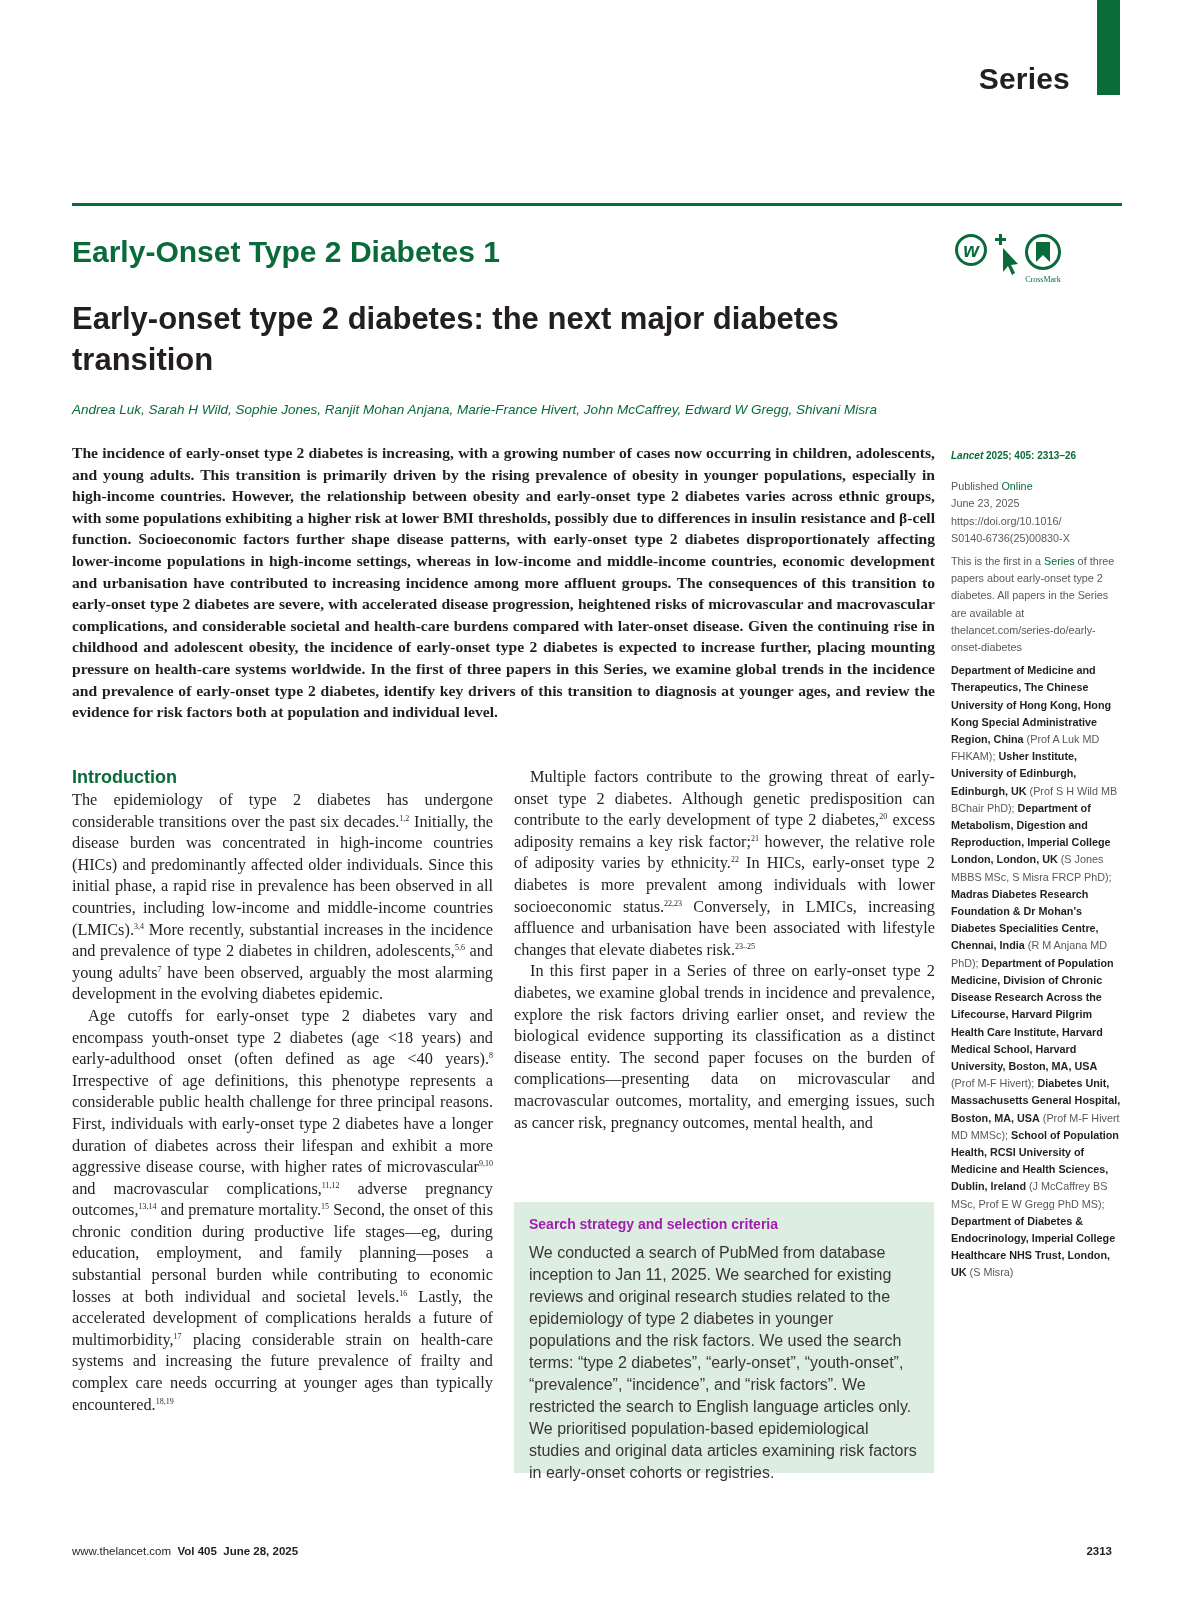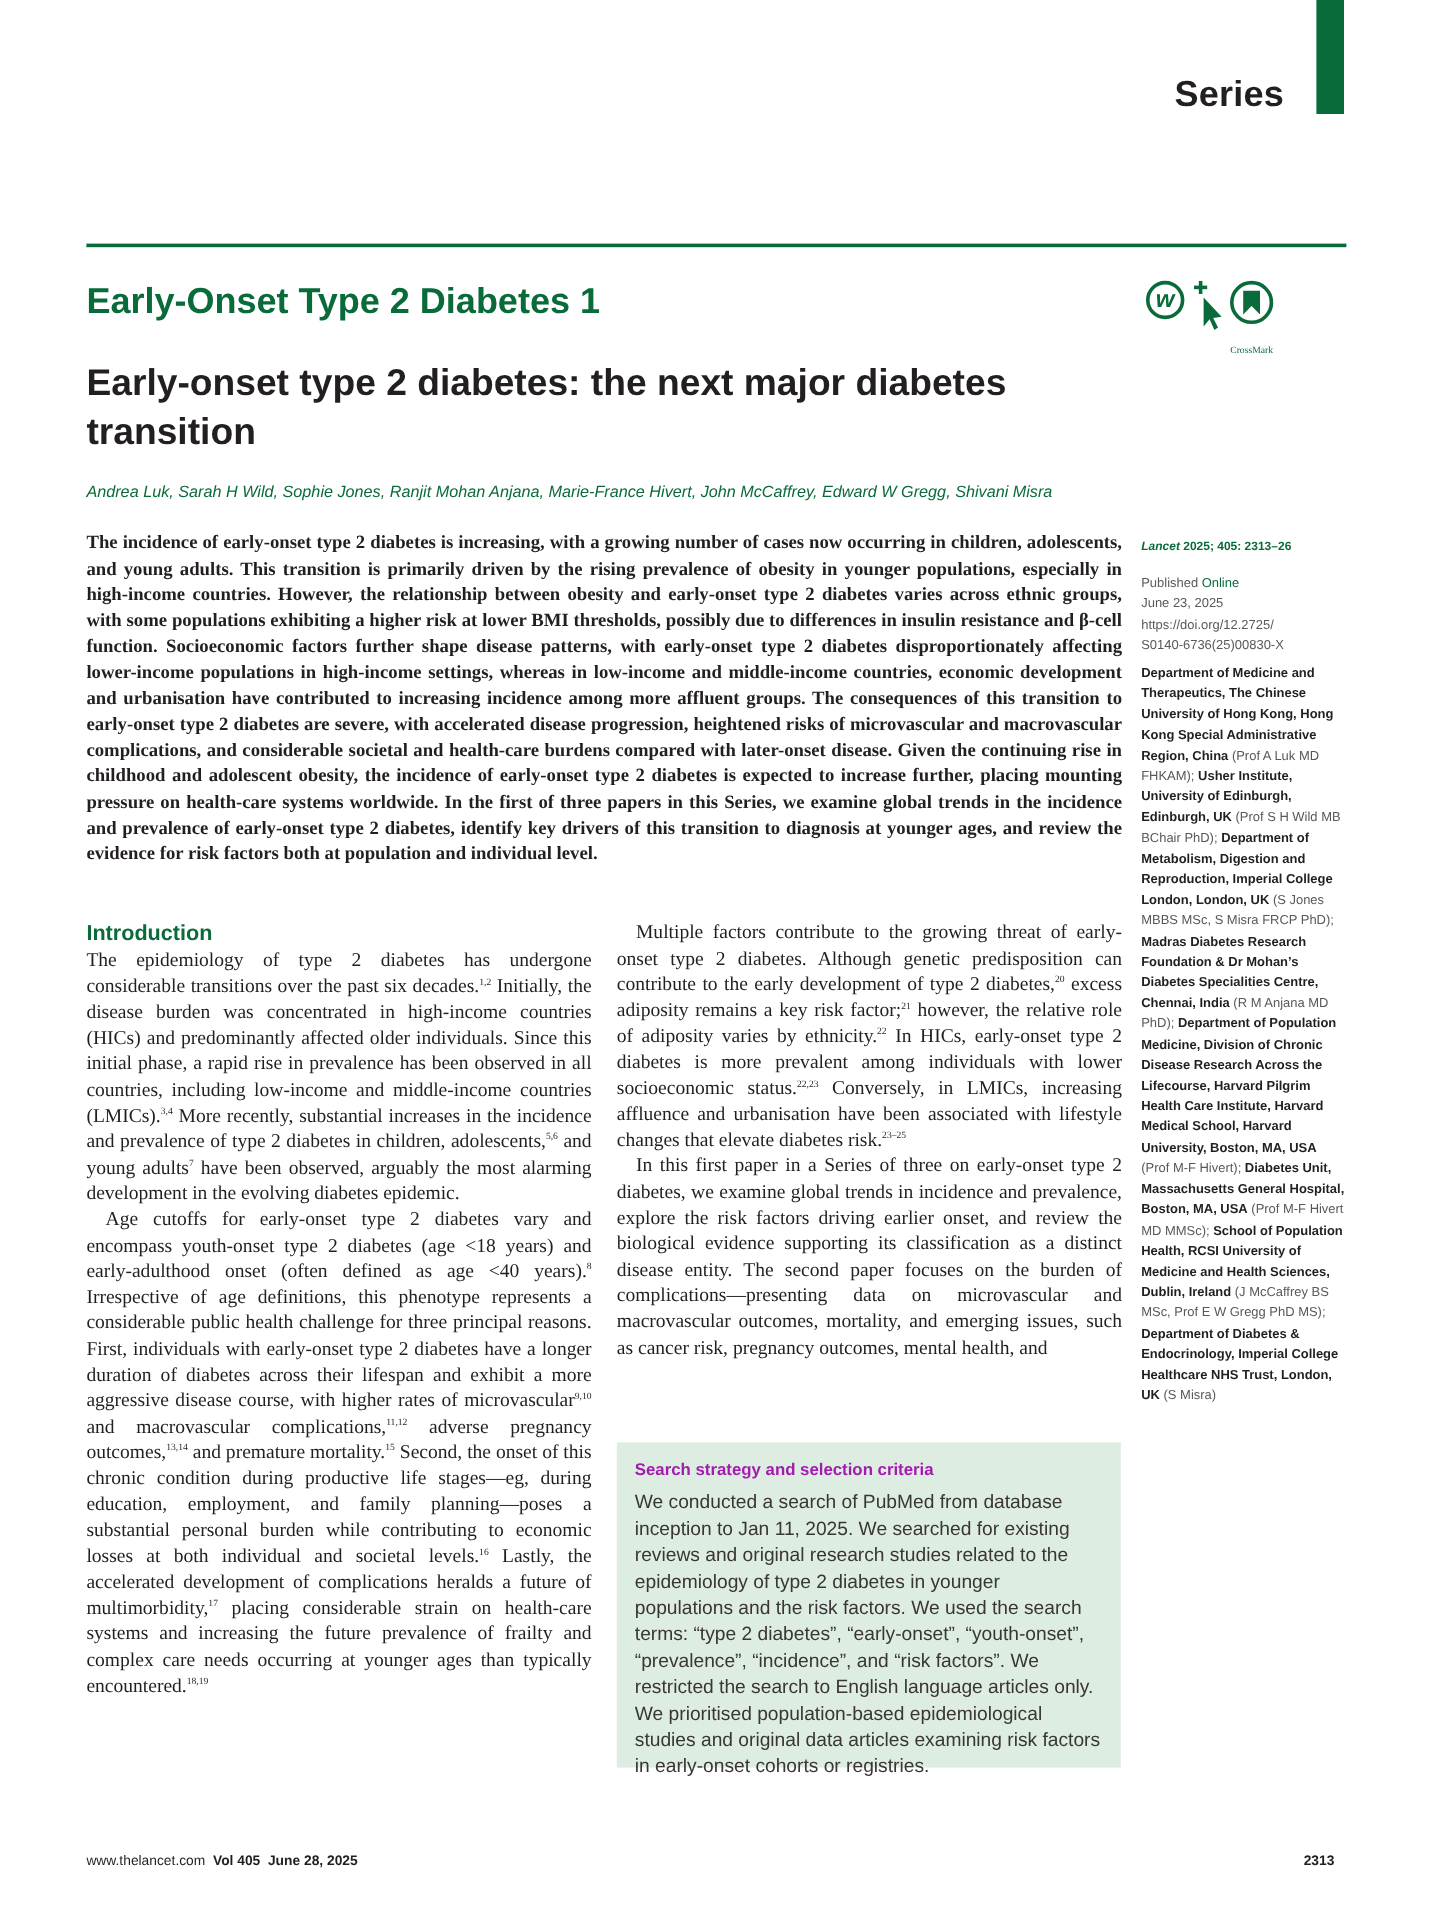--- a/index.html
+++ b/index.html
@@ -10,21 +10,21 @@
   .series-tab { position: absolute; left: 1097px; top: 0; width: 23px; height: 95px; background: #0a6b3a; }
   .series-label { position: absolute; right: 130px; top: 62px; font-size: 30px; font-weight: bold; color: #231f20; letter-spacing: 0.2px; }
   .top-rule { position: absolute; left: 72px; top: 203px; width: 1050px; height: 3px; background: #0a6b3a; }
 
   .series-title { position: absolute; left: 72px; top: 235px; font-size: 30px; font-weight: bold; color: #0a6b3a; }
   .icons { position: absolute; left: 955px; top: 234px; display: flex; align-items: flex-start; gap: 6px; }
   .icon-w { width: 32px; height: 32px; border: 3.5px solid #0a6b3a; border-radius: 50%; color: #0a6b3a; font-weight: bold; font-style: italic; font-size: 20px; display:flex; align-items:center; justify-content:center; box-sizing: border-box; }
   .icon-cursor { width: 26px; height: 42px; position: relative; }
   .icon-crossmark { display: flex; flex-direction: column; align-items: center; }
   .cm-circle { width: 36px; height: 36px; border: 3.5px solid #0a6b3a; border-radius: 50%; box-sizing: border-box; display:flex; align-items:center; justify-content:center; }
-  .cm-label { font-size: 8px; color: #0a6b3a; margin-top: 17px; }
+  .cm-label { font-size: 8px; color: #0a6b3a; margin-top: 5px; }
 
   .article-title { position: absolute; left: 72px; top: 298px; width: 820px; font-size: 31px; font-weight: bold; line-height: 41px; color: #231f20; }
   .authors { position: absolute; left: 72px; top: 402px; font-size: 13.5px; font-style: italic; color: #0a6b3a; }
 
   .abstract { position: absolute; left: 72px; top: 442px; width: 863px; font-size: 15.6px; line-height: 21.6px; font-weight: bold; text-align: justify; color: #231f20; }
 
   .col { position: absolute; font-size: 16.3px; line-height: 21.6px; text-align: justify; color: #231f20; }
   .col-left { left: 72px; top: 766px; width: 421px; }
   .col-mid { left: 514px; top: 766px; width: 421px; }
   .col p { margin: 0; }
@@ -96,22 +96,25 @@
 <div class="search-box sans">
   <div class="search-title">Search strategy and selection criteria</div>
   <div class="search-body">We conducted a search of PubMed from database inception to Jan 11, 2025. We searched for existing reviews and original research studies related to the epidemiology of type 2 diabetes in younger populations and the risk factors. We used the search terms: “type 2 diabetes”, “early-onset”, “youth-onset”, “prevalence”, “incidence”, and “risk factors”. We restricted the search to English language articles only. We prioritised population-based epidemiological studies and original data articles examining risk factors in early-onset cohorts or registries.</div>
 </div>
 
 <div class="sidebar sans">
   <div class="citation"><i>Lancet</i><span> 2025; 405: 2313–26</span></div>
   <div class="block">
     <span>Published </span><span class="green">Online</span><br>
     <span>June 23, 2025</span><br>
-    <span>https://doi.org/12.2725/</span><br>
+    <span>https://doi.org/10.1016/</span><br>
     <span>S0140-6736(25)00830-X</span>
+  </div>
+  <div class="block">
+    <span>This is the first in a </span><span class="green">Series</span><span> of three papers about early-onset type 2 diabetes. All papers in the Series are available at thelancet.com/series-do/early-onset-diabetes</span>
   </div>
   <div class="block" id="affiliations"><b>Department of Medicine and Therapeutics, The Chinese University of Hong Kong, Hong Kong Special Administrative Region, China</b><span> (Prof A Luk MD FHKAM); </span><b>Usher Institute, University of Edinburgh, Edinburgh, UK</b><span> (Prof S H Wild MB BChair PhD); </span><b>Department of Metabolism, Digestion and Reproduction, Imperial College London, London, UK</b><span> (S Jones MBBS MSc, S Misra FRCP PhD); </span><b>Madras Diabetes Research Foundation &amp; Dr Mohan’s Diabetes Specialities Centre, Chennai, India</b><span> (R M Anjana MD PhD); </span><b>Department of Population Medicine, Division of Chronic Disease Research Across the Lifecourse, Harvard Pilgrim Health Care Institute, Harvard Medical School, Harvard University, Boston, MA, USA</b><span> (Prof M-F Hivert); </span><b>Diabetes Unit, Massachusetts General Hospital, Boston, MA, USA</b><span> (Prof M-F Hivert MD MMSc); </span><b>School of Population Health, RCSI University of Medicine and Health Sciences, Dublin, Ireland</b><span> (J McCaffrey BS MSc, Prof E W Gregg PhD MS); </span><b>Department of Diabetes &amp; Endocrinology, Imperial College Healthcare NHS Trust, London, UK</b><span> (S Misra)</span></div>
 </div>
 
 <div class="footer-left sans">
   <span>www.thelancet.com</span>&nbsp;&nbsp;<b>Vol 405</b>&nbsp;&nbsp;<b>June 28, 2025</b>
 </div>
 <div class="footer-right sans">2313</div>
 
 </body></html>

